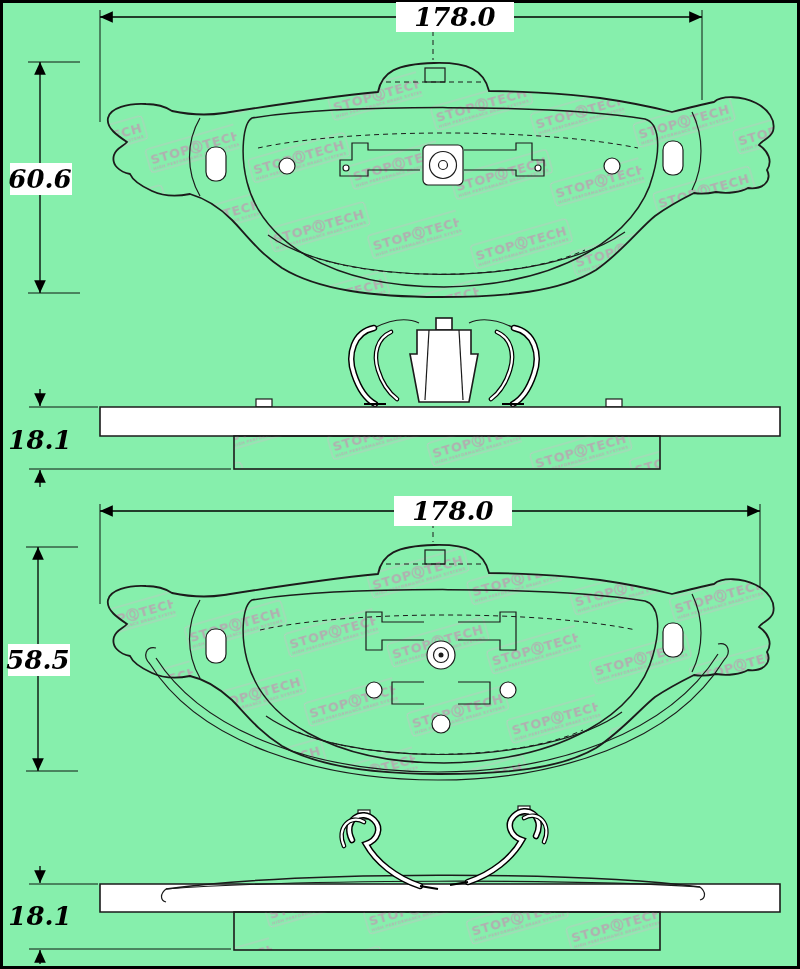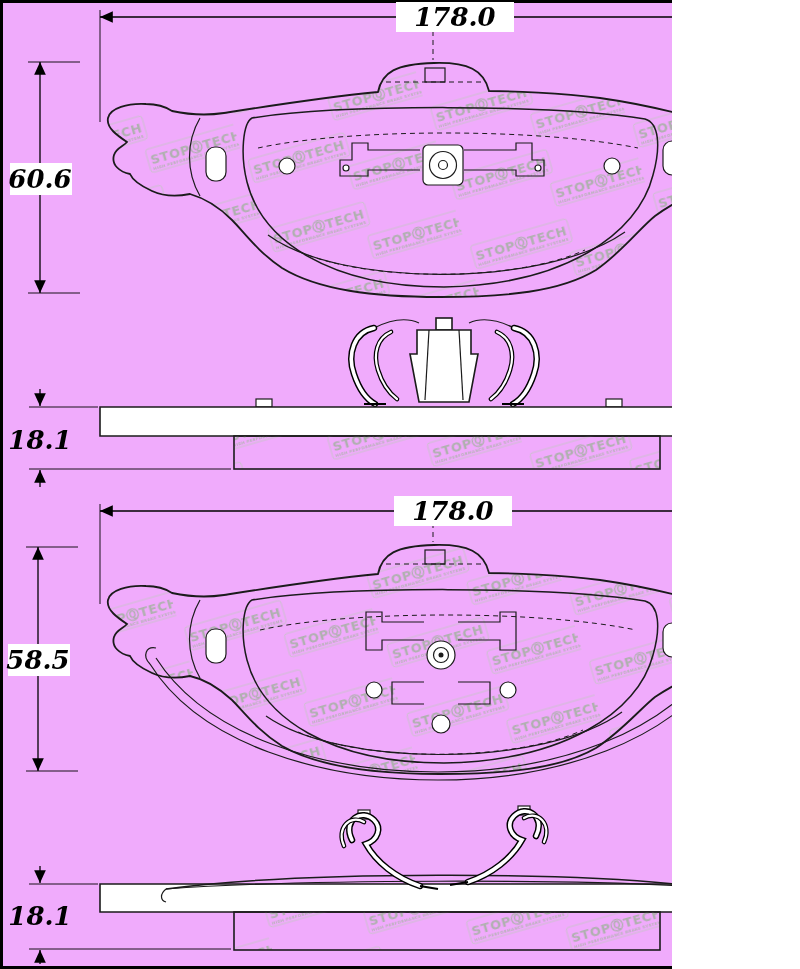--- a/index.html
+++ b/index.html
@@ -1,16 +1,16 @@
 <!DOCTYPE html>
 <html><head>
 <meta charset="utf-8">
 <style>
   html,body{margin:0;padding:0;background:#ffffff;}
-  .canvas{position:relative;width:672px;height:969px;background:#f0abfc;overflow:hidden;}
+  .canvas{position:relative;width:800px;height:969px;background:#86efac;overflow:hidden;}
   svg{display:block;}
   .dim-label{font:italic 700 26px "DejaVu Serif", serif; fill:#000;}
   .outline{fill:url(#wm);stroke:#1b1b1b;stroke-width:1.8;}
   .inner{fill:none;stroke:#1b1b1b;stroke-width:1.5;}
   .thin{fill:none;stroke:#1b1b1b;stroke-width:1.2;}
   .med{fill:none;stroke:#1b1b1b;stroke-width:1.5;}
   .dash{fill:none;stroke:#1b1b1b;stroke-width:1;stroke-dasharray:5 4;}
   .white{fill:#fff;stroke:#1b1b1b;stroke-width:1.6;}
   .whitethin{fill:#fff;stroke:#1b1b1b;stroke-width:1.2;}
   .pat{fill:url(#wm);stroke:#1b1b1b;stroke-width:1.6;}

